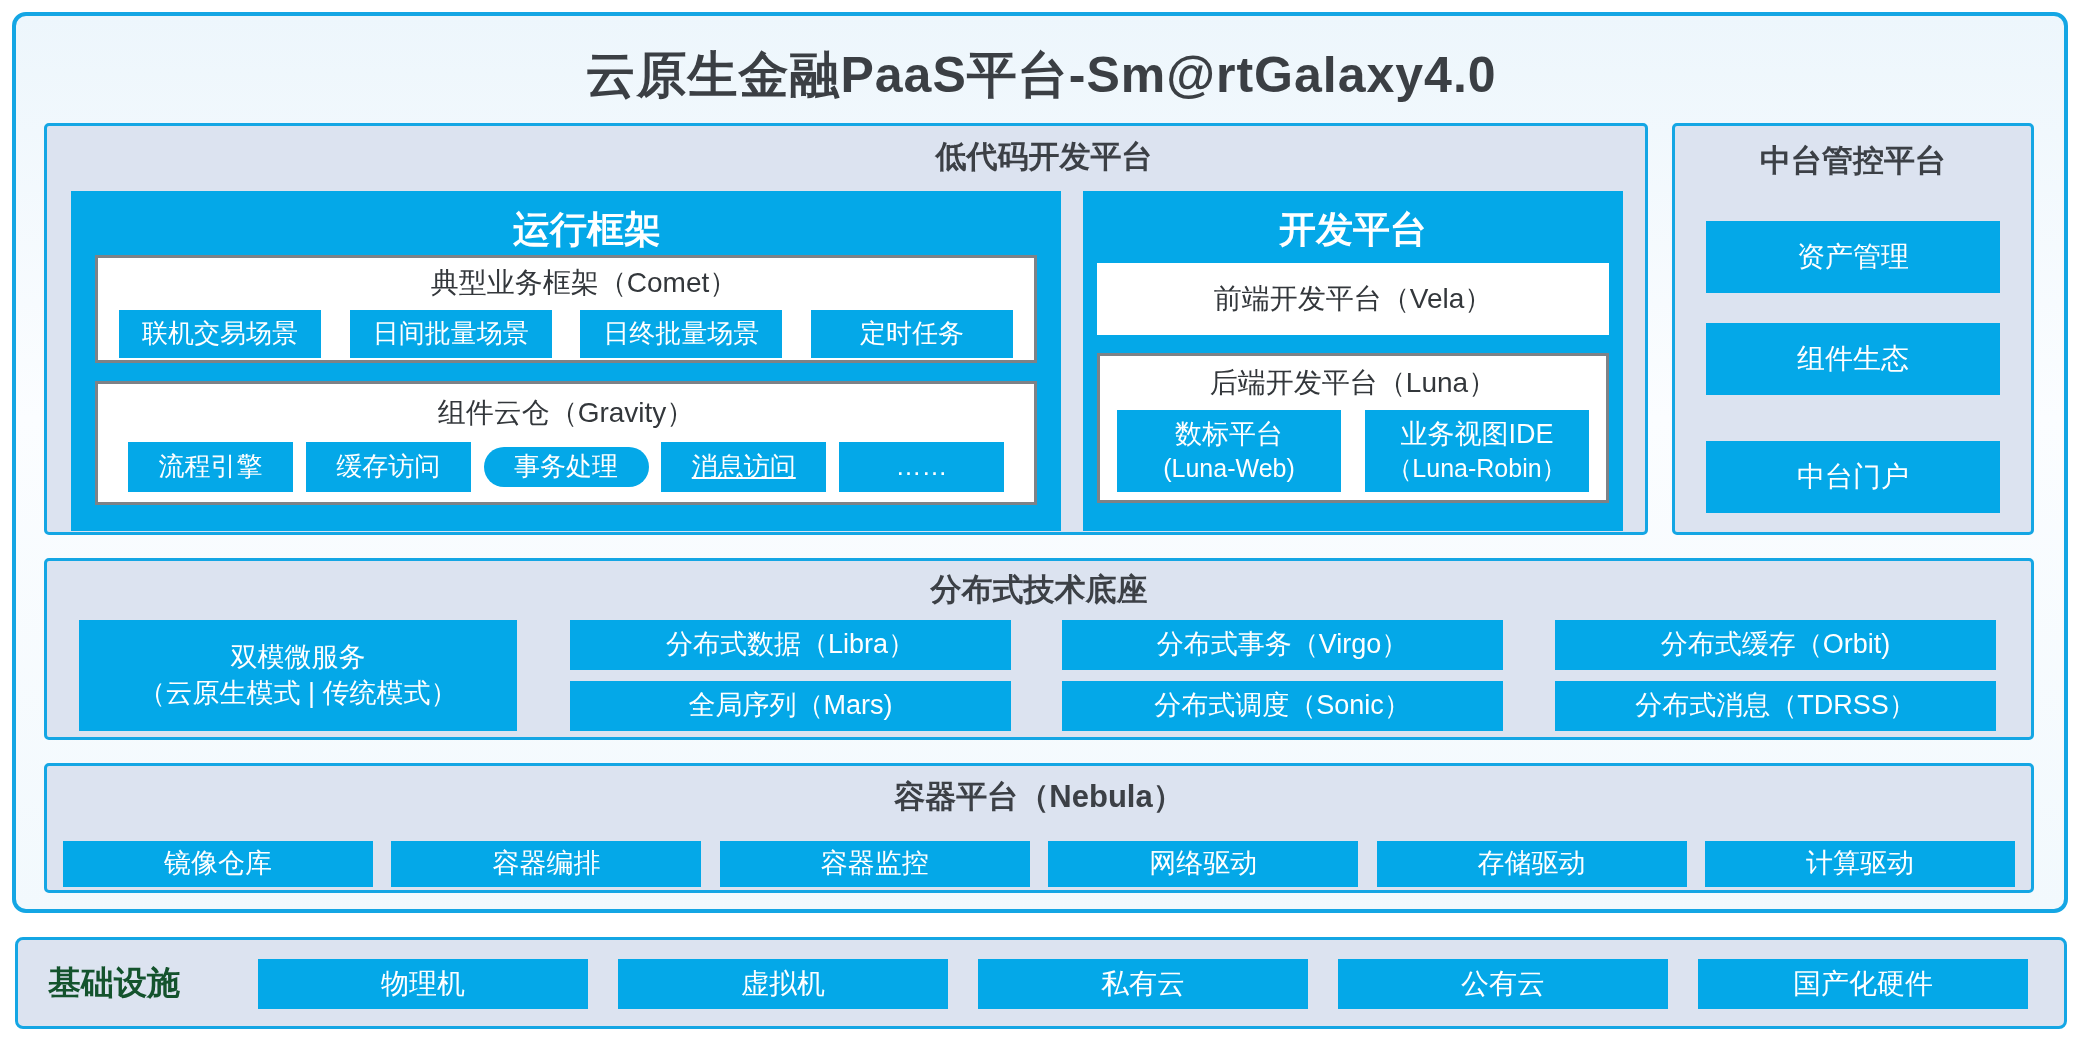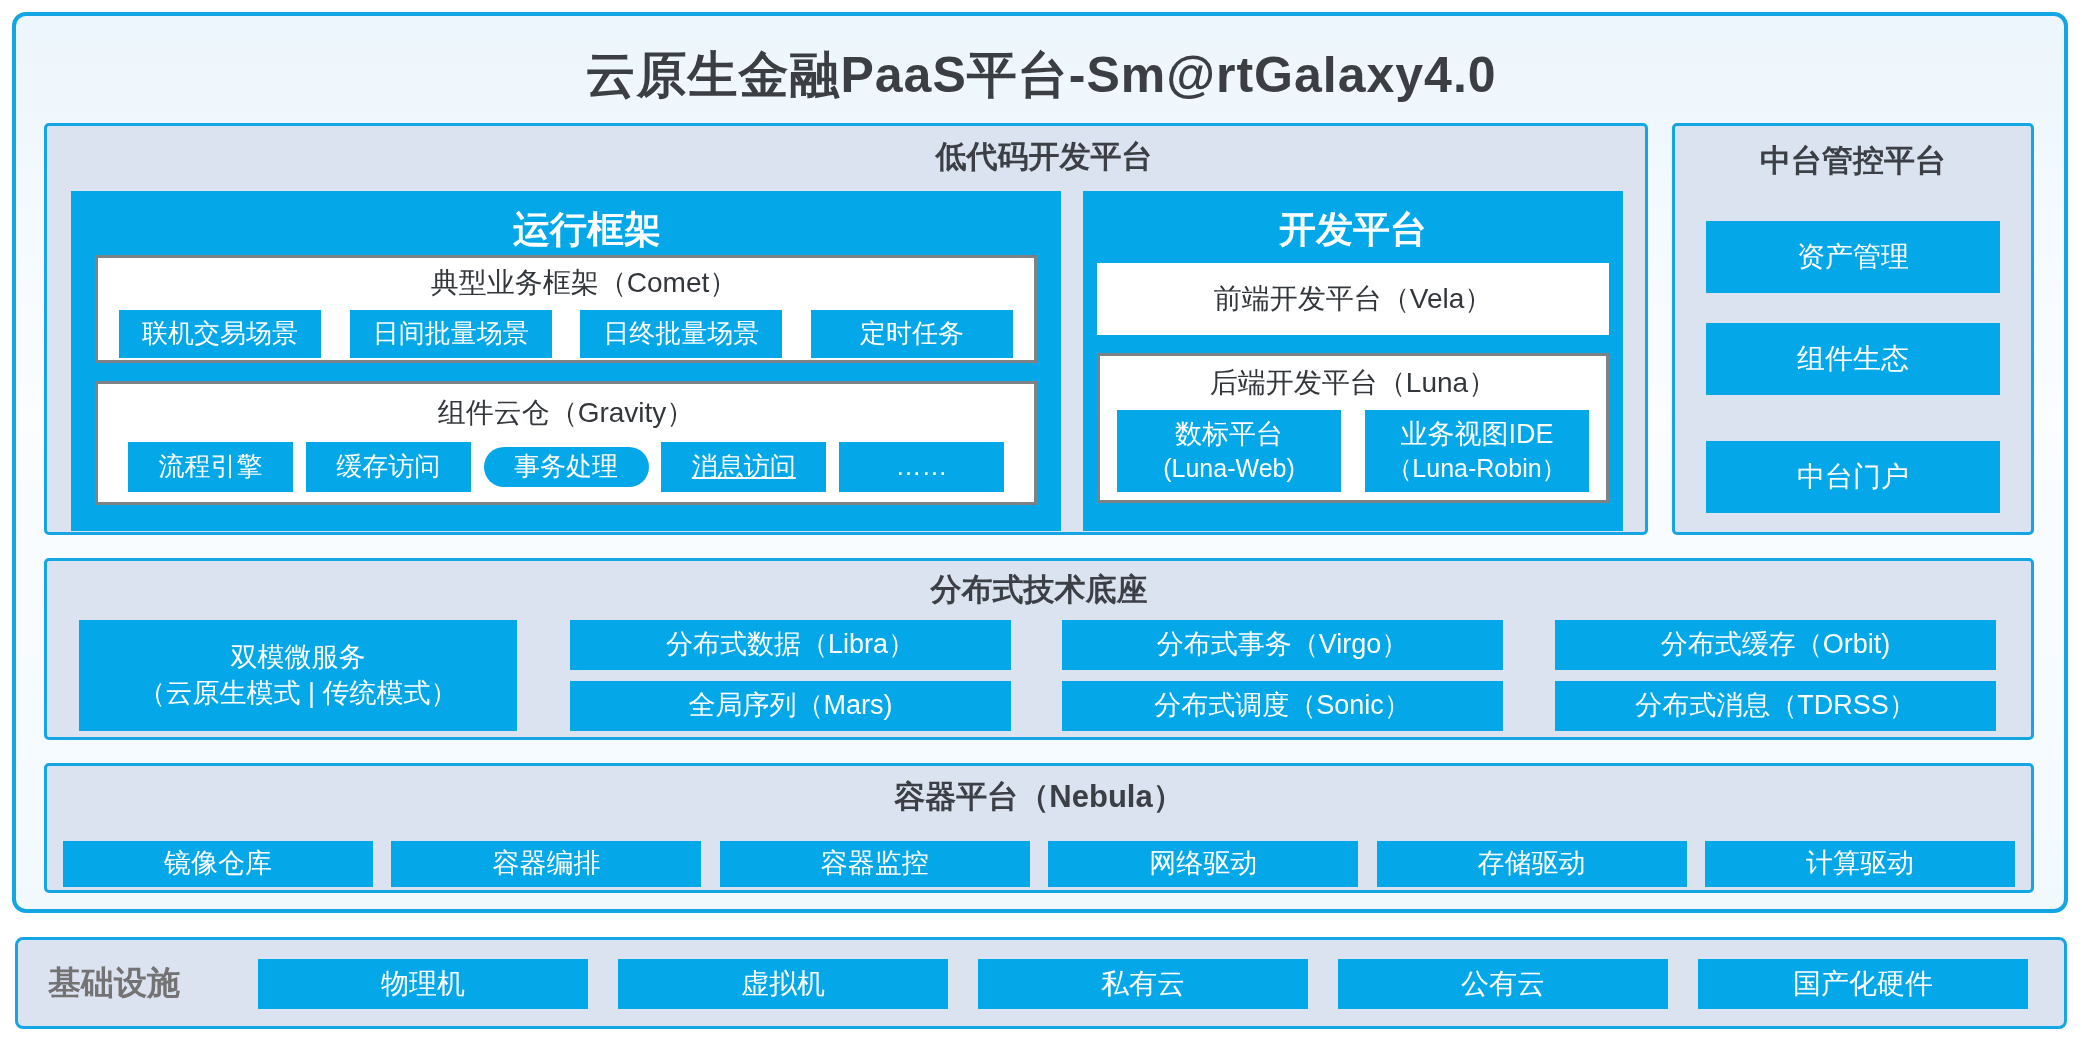--- a/index.html
+++ b/index.html
@@ -23,21 +23,21 @@
   .whitebox { background:#ffffff; border:3px solid #7d8287; }
   .wb-title { width:100%; font-size:28px; color:#33373b; text-align:center; white-space:nowrap; }
   .blue-btn {
     background:#04a8e8; color:#ffffff; display:flex; flex-direction:column;
     align-items:center; justify-content:center; font-size:26px; line-height:1.3;
     text-align:center; white-space:nowrap;
   }
   .row { display:flex; justify-content:space-between; align-items:center; }
   .f27 { font-size:27px; } .f28 { font-size:28px; }
   .sub { font-size:25px; }
-  .infra-label { font-size:33px; font-weight:bold; color:#737373; display:flex; align-items:center; height:100%; }
+  .infra-label { font-size:33px; font-weight:bold; color:#14532d; display:flex; align-items:center; height:100%; }
 </style>
 </head>
 <body>
 
 <div class="root">
 
   <div class="abs frame" style="left:12px; top:12px; width:2056px; height:901px;"></div>
 
   <div class="abs page-title" style="left:0; top:42px;">云原生金融PaaS平台-Sm@rtGalaxy4.0</div>
 

